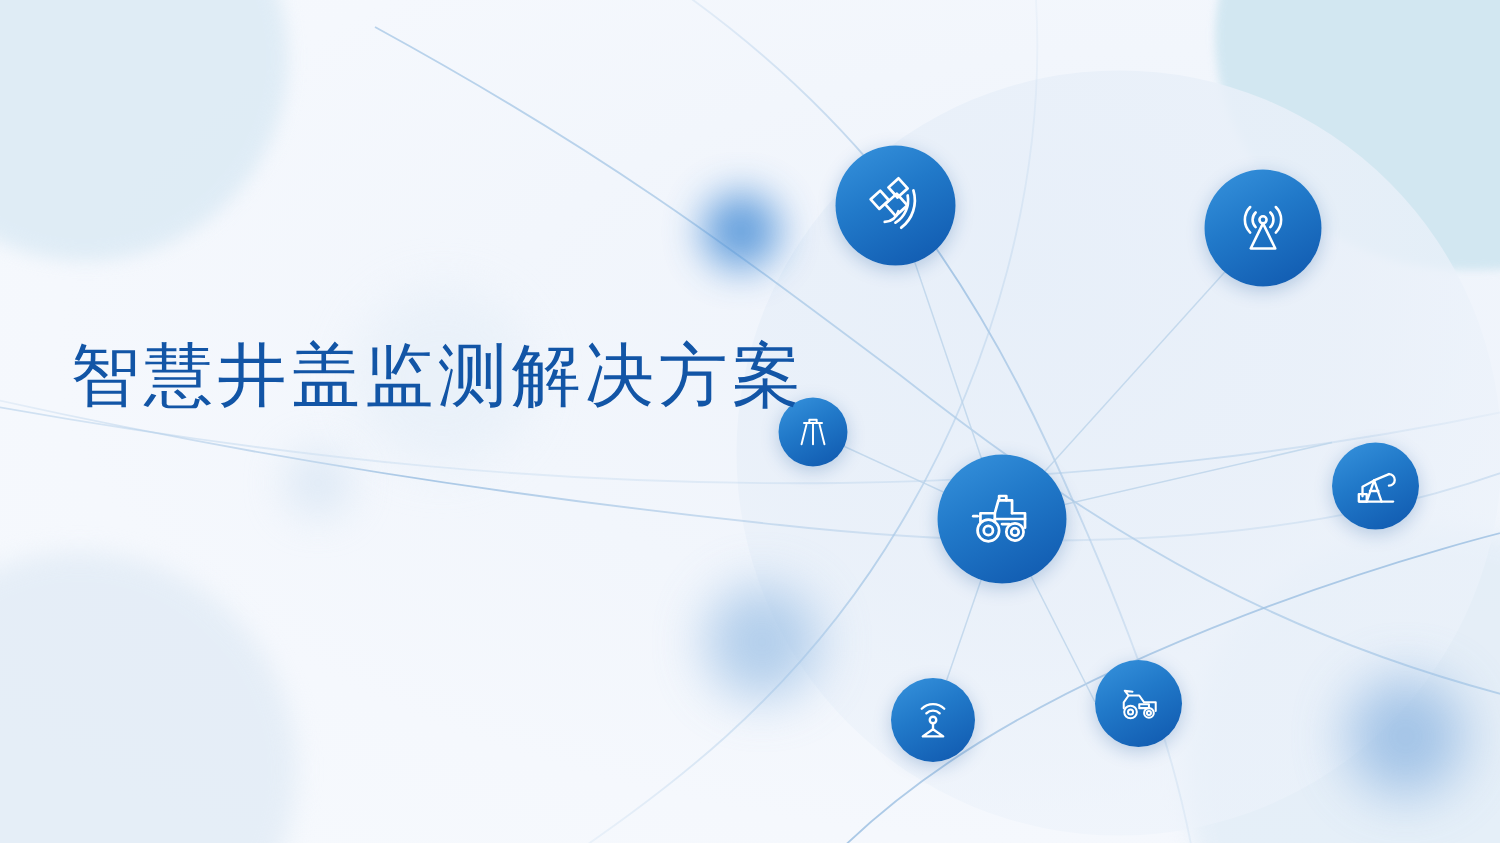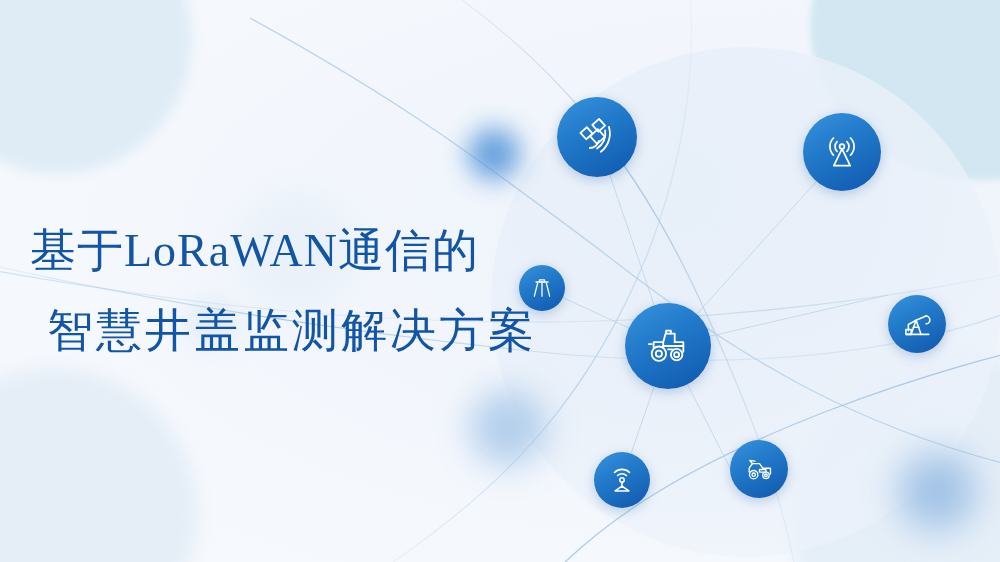--- a/index.html
+++ b/index.html
@@ -126,21 +126,20 @@
       <line x1="542" y1="288" x2="668" y2="346"></line>
     </g>
   </svg>
 
   <div class="dot-glow dot-a"></div>
   <div class="dot-glow dot-b"></div>
   <div class="dot-glow dot-c"></div>
   <div class="dot-glow dot-d"></div>
 
   <div class="title-block">
-    <div class="title-line l1">基于LoRaWAN通信的</div>
     <div class="title-line l2">智慧井盖监测解决方案</div>
   </div>
 
   <div class="node" style="left:557px;top:97px;width:80px;height:80px;">
     <span>
       <svg width="42" height="42" viewBox="0 0 44 44" stroke-width="1.9">
         <rect x="6.5" y="13.5" width="9" height="9" transform="rotate(-42 11 18)"></rect>
         <rect x="19" y="5" width="9.5" height="9.5" transform="rotate(-42 23.7 9.7)"></rect>
         <rect x="17" y="16" width="11" height="11" transform="rotate(-42 22.5 21.5)"></rect>
         <path d="M24 26 A 10 10 0 0 1 14.5 33.5"></path>

